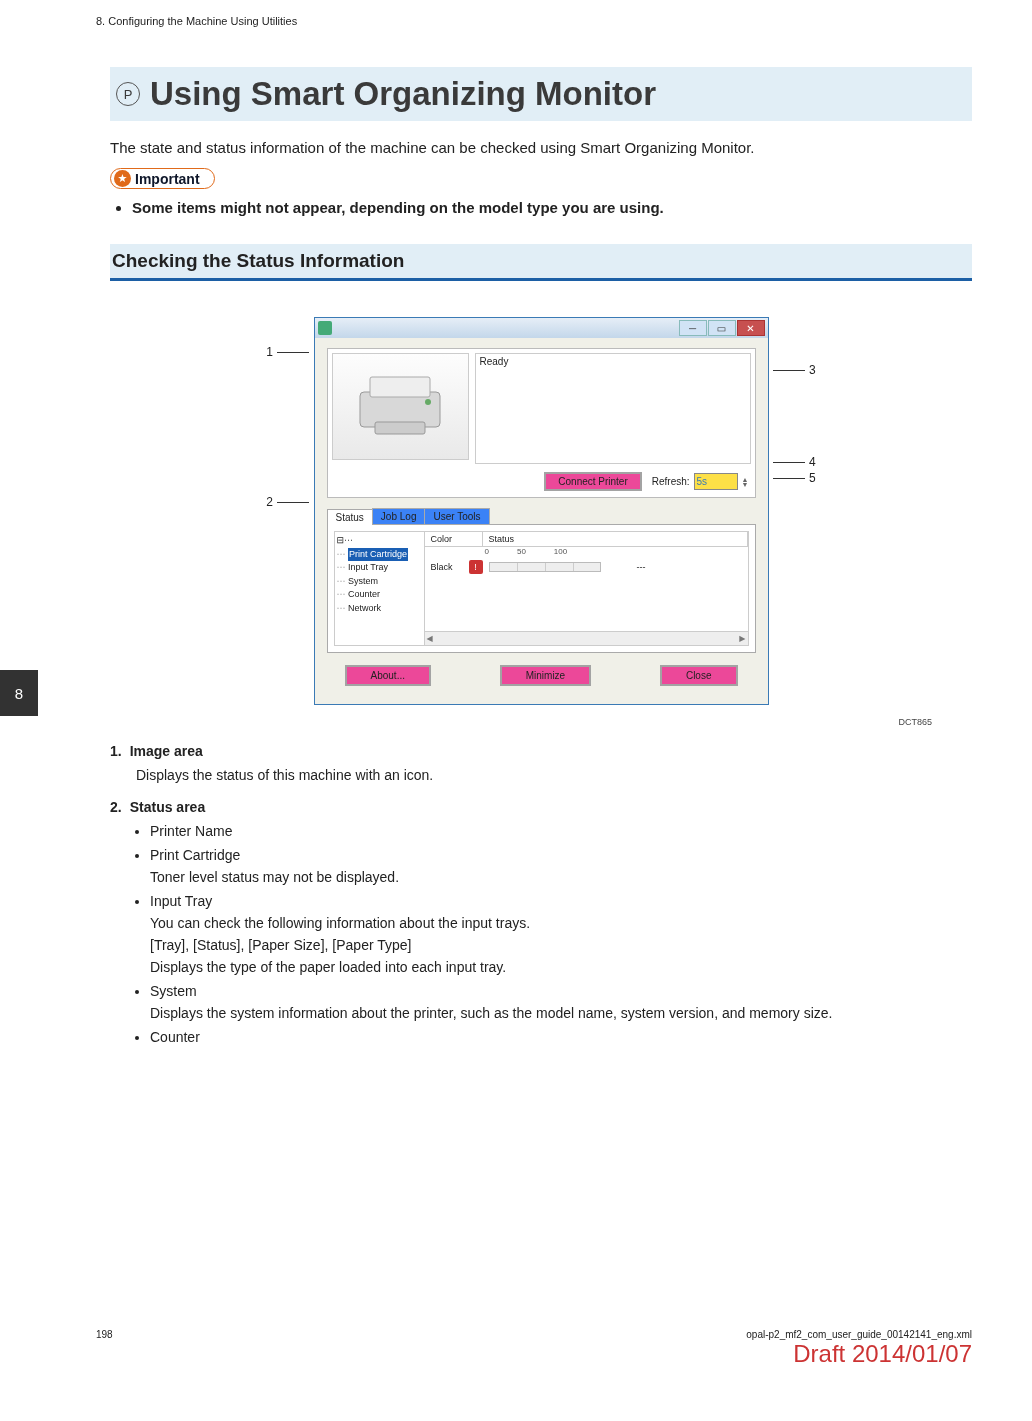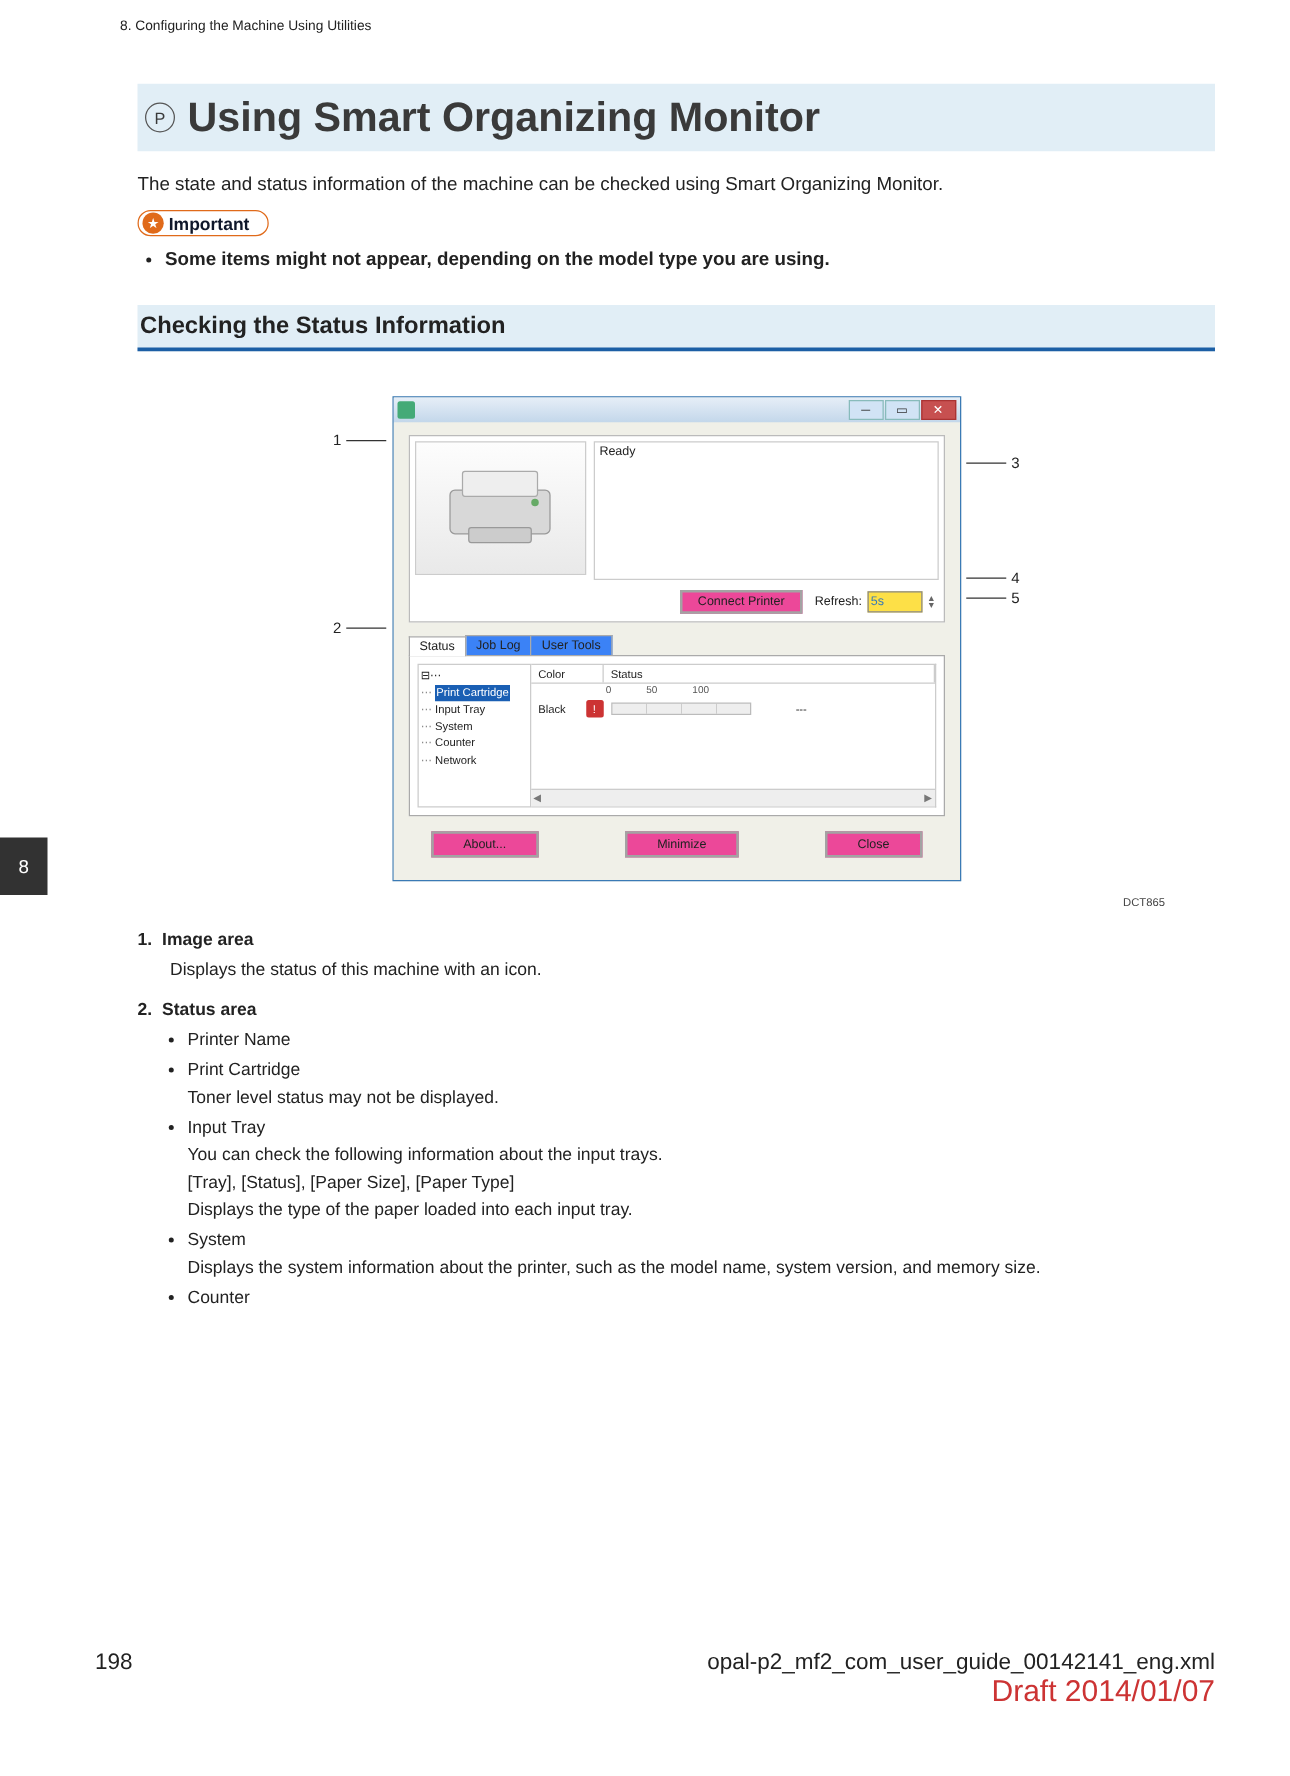--- a/index.html
+++ b/index.html
@@ -345,25 +345,25 @@
     padding: 0;
   }
   .sub-ul > li { margin-top: 8px; }
   .sub-desc {
     margin: 6px 0 0 0;
     display: block;
   }
   .footer {
     position: absolute;
     bottom: 30px;
-    left: 76px;
+    left: 96px;
     right: 60px;
     display: flex;
     justify-content: space-between;
-    font-size: 18px;
+    font-size: 10px;
     color: #222;
     text-align: right;
   }
   .draft {
     position: absolute;
     bottom: 2px;
     right: 60px;
     color: #c33;
     font-size: 24px;
     font-weight: 400;

